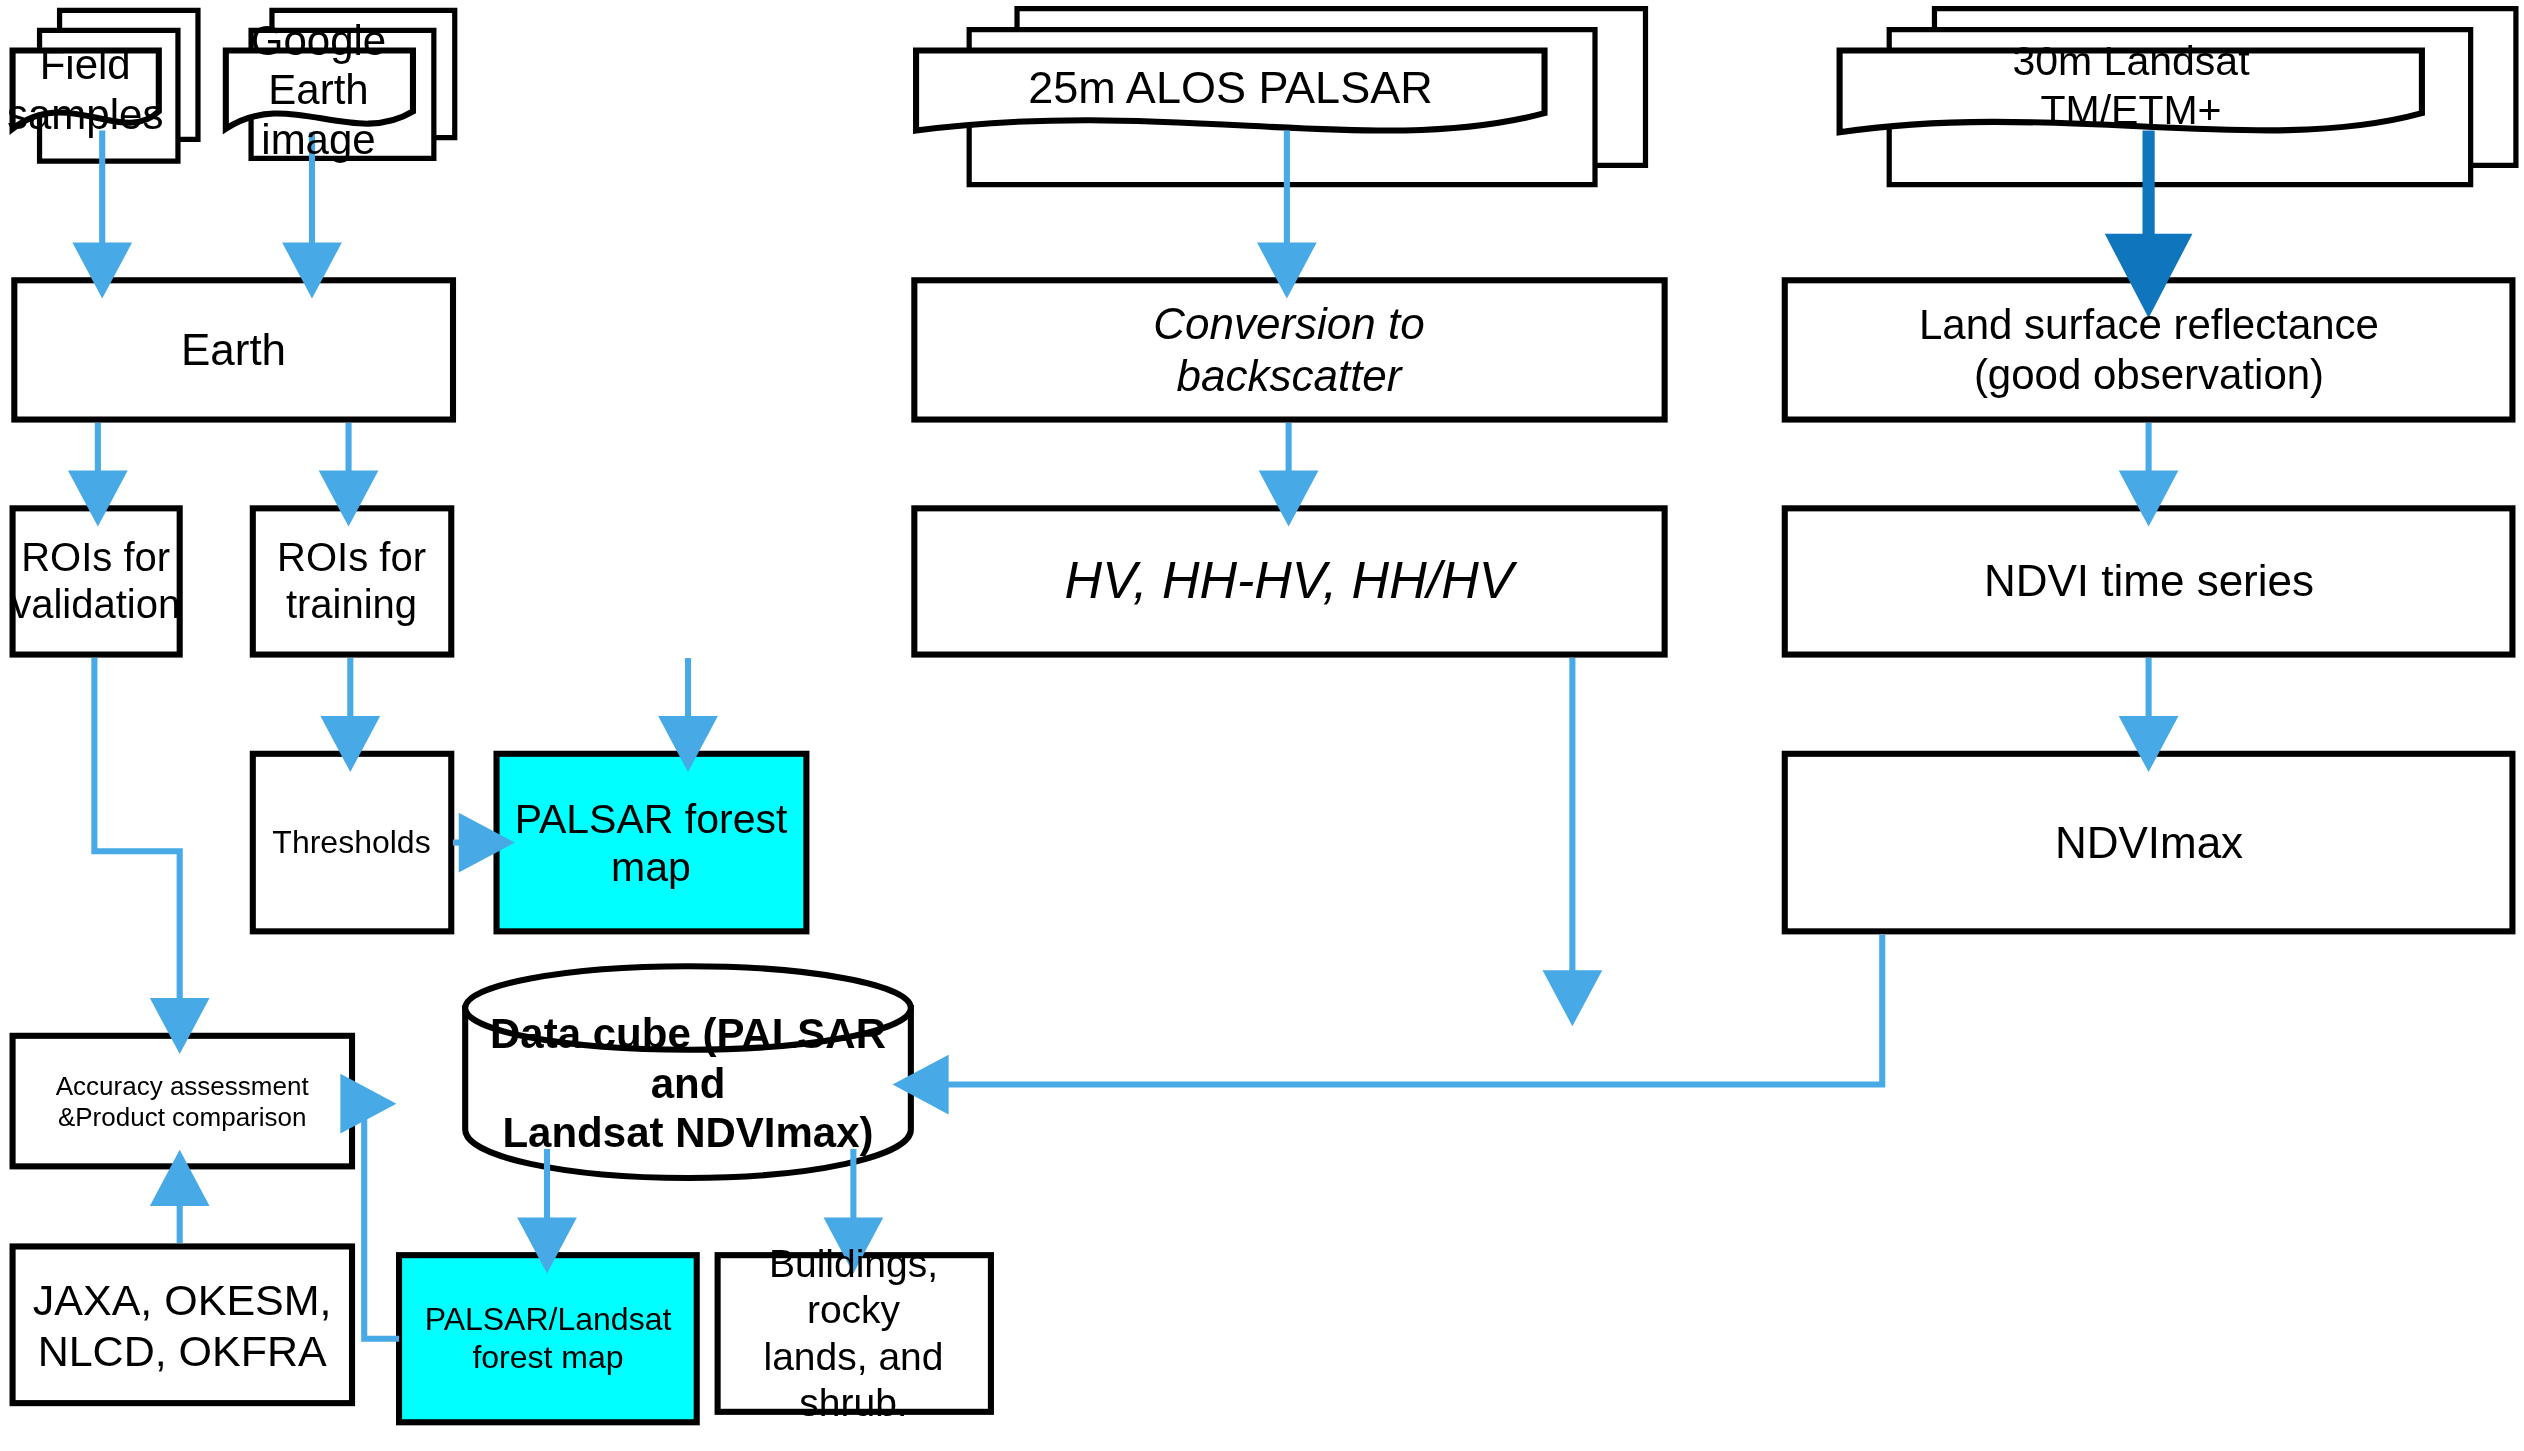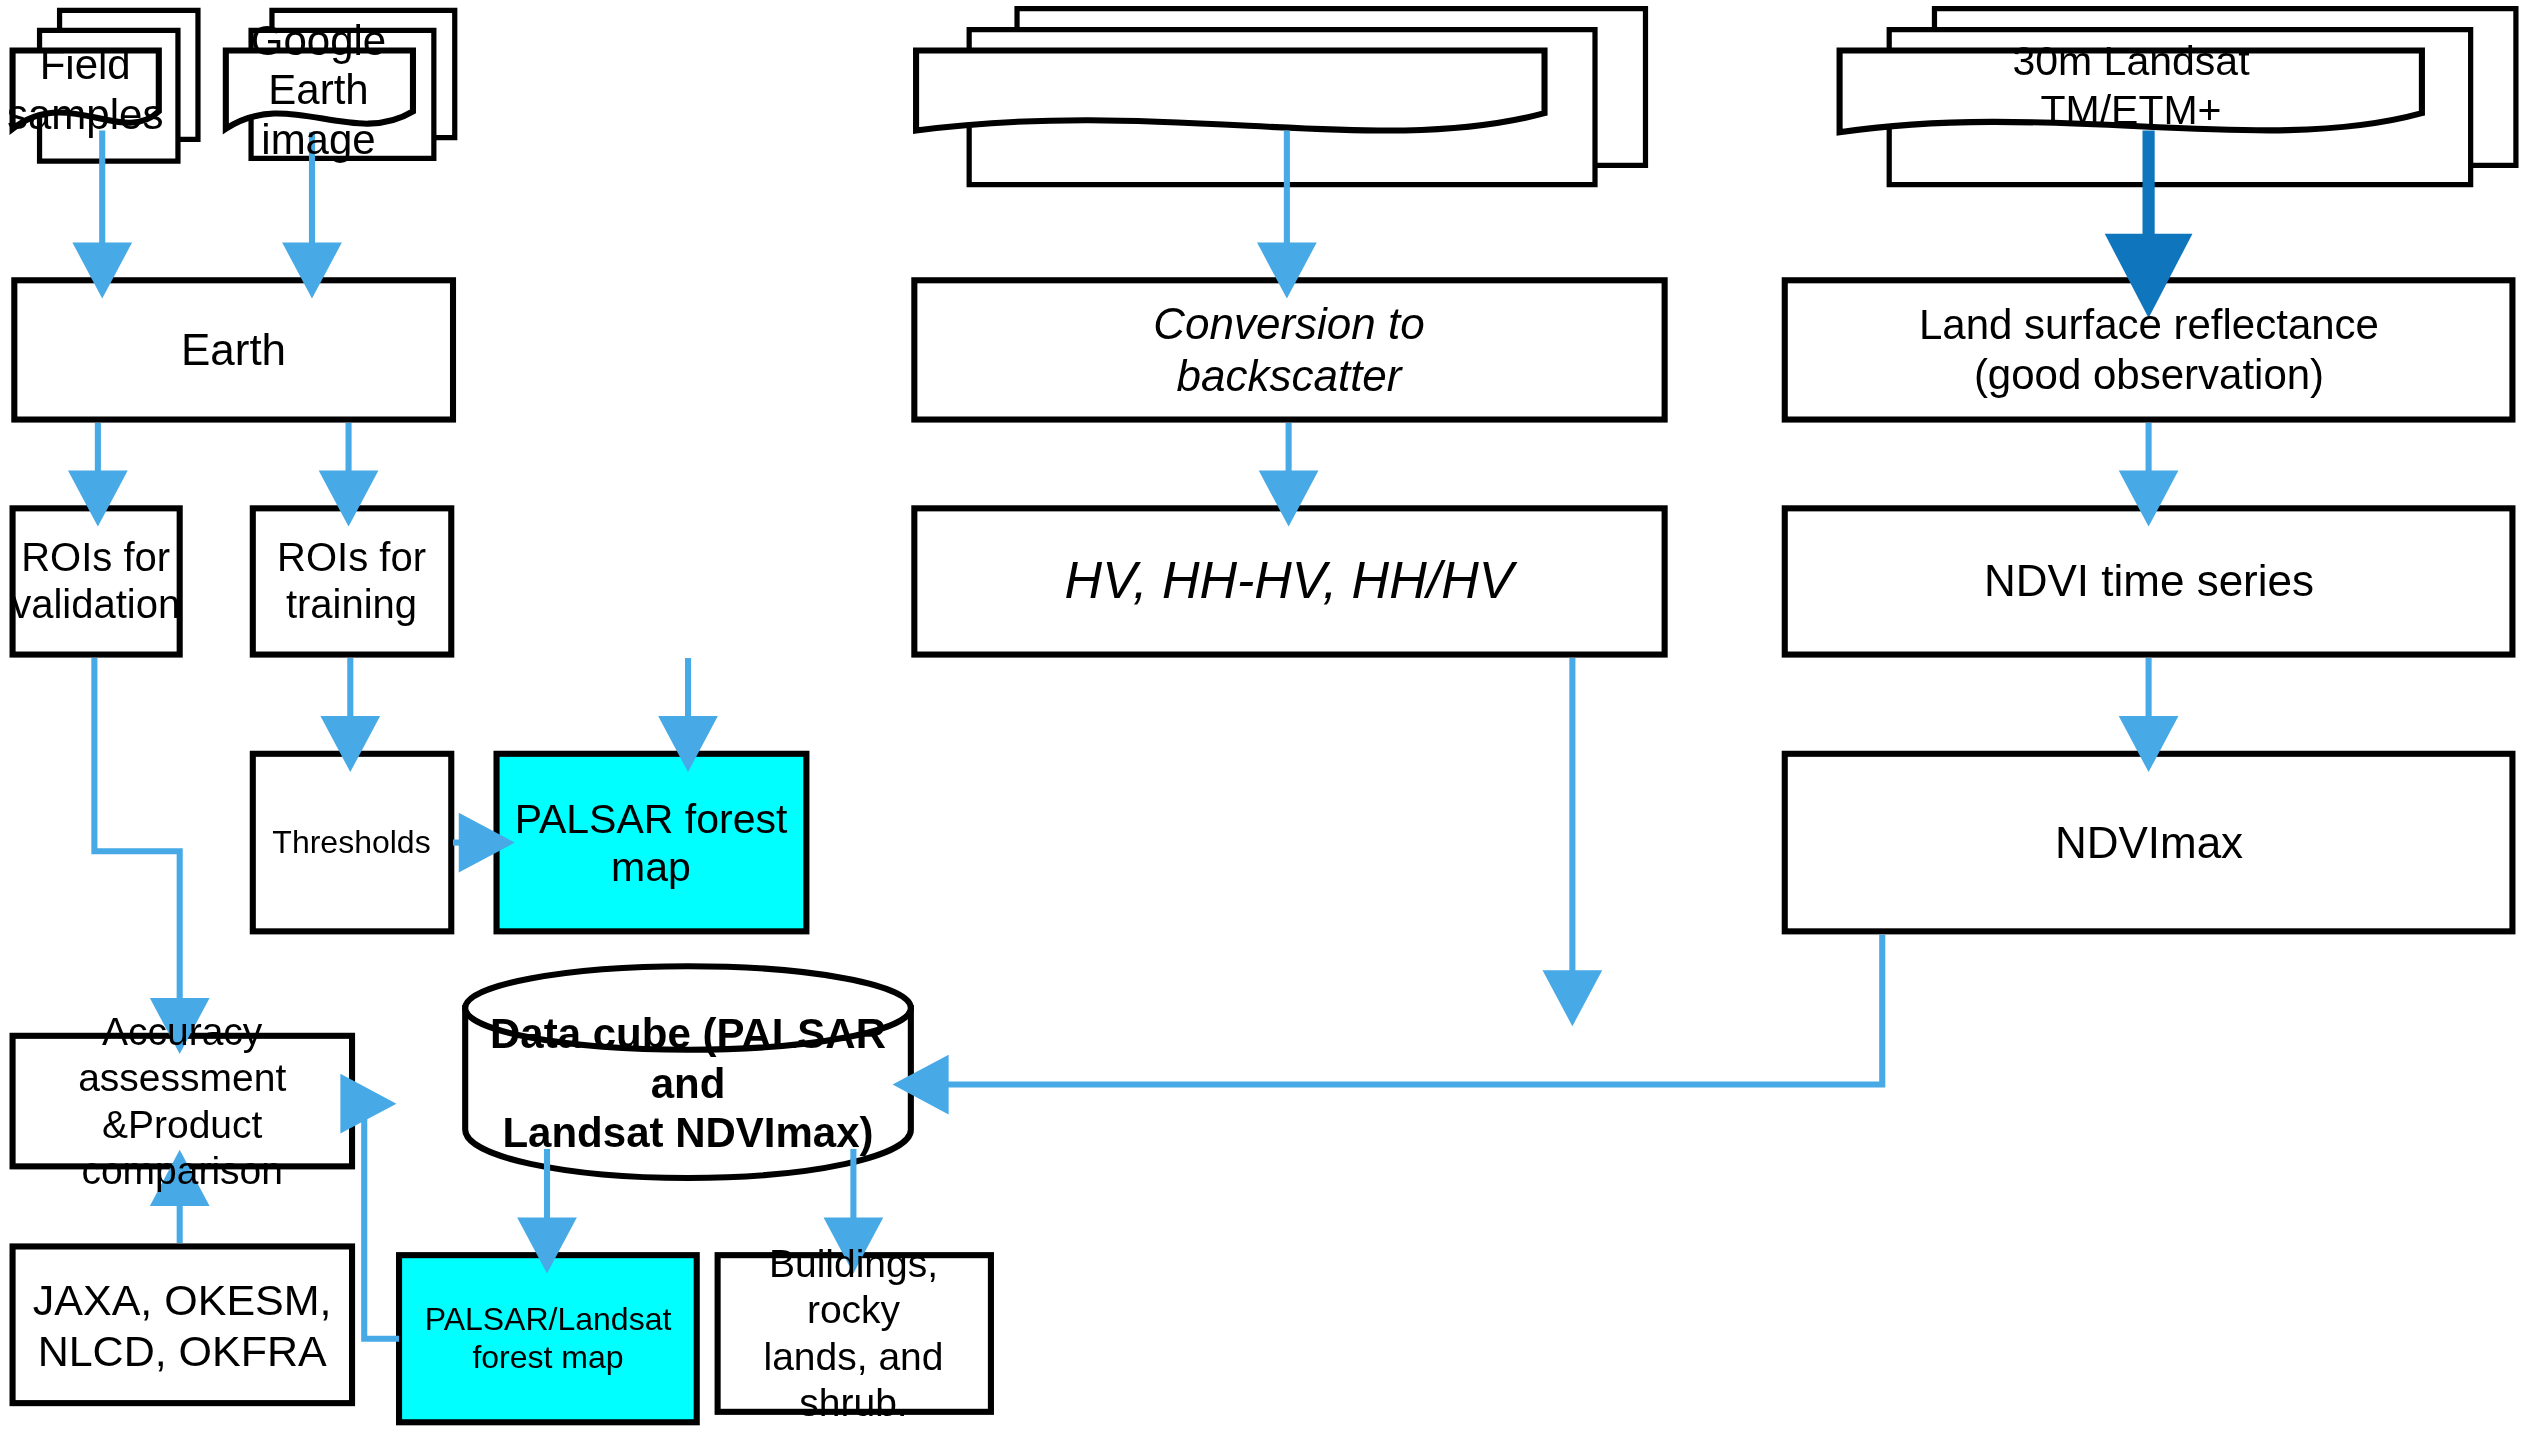--- a/index.html
+++ b/index.html
@@ -92,20 +92,21 @@
       <path d="M458,1538 H418 V1268 H420"></path>
     </g>
 
     <path d="M2468,150 V312" fill="none" stroke="#0F76BE" stroke-width="14" marker-end="url(#ahD)"></path>
   </svg>
 
   <div class="boxtext" style="left:12.2px;top:50px;width:146px;height:80px;font-size:42px;">Field<br>samples</div>
 
   <div class="boxtext" style="left:225px;top:50px;width:187px;height:80px;font-size:42px;">Google<br>Earth image</div>
 
+  <div class="boxtext" style="left:916px;top:50px;width:629px;height:75px;font-size:45px;">25m ALOS PALSAR</div>
 
   <div class="boxtext" style="left:1840px;top:42px;width:582px;height:87px;font-size:41px;">30m Landsat<br>TM/ETM+</div>
 
   <div class="boxtext" style="left:14px;top:280px;width:439px;height:139px;font-size:44px;">Earth</div>
 
   <div class="boxtext" style="left:914px;top:280px;width:750px;height:139px;font-size:44px;font-style:italic;">Conversion to<br>backscatter</div>
 
   <div class="boxtext" style="left:1785px;top:280px;width:728px;height:139px;font-size:42px;">Land surface reflectance<br>(good observation)</div>
 
   <div class="boxtext" style="left:12.2px;top:508px;width:167px;height:146px;font-size:40px;">ROIs for<br>validation</div>
@@ -115,21 +116,21 @@
   <div class="boxtext" style="left:914px;top:508px;width:750px;height:146px;font-size:52px;font-style:italic;">HV, HH-HV, HH/HV</div>
 
   <div class="boxtext" style="left:1785px;top:508px;width:728px;height:146px;font-size:44px;">NDVI time series</div>
 
   <div class="boxtext" style="left:252px;top:754px;width:199px;height:178px;font-size:32px;">Thresholds</div>
 
   <div class="boxtext" style="left:496px;top:754px;width:310px;height:178px;font-size:41px;">PALSAR forest map</div>
 
   <div class="boxtext" style="left:1785px;top:754px;width:728px;height:178px;font-size:44px;">NDVImax</div>
 
-  <div class="boxtext" style="left:12.2px;top:1036px;width:340px;height:131px;font-size:39px;text-align:center;">Accuracy assessment<br>&amp;Product comparison</div>
+  <div class="boxtext" style="left:12.2px;top:1036px;width:340px;height:131px;font-size:26px;text-align:center;">Accuracy assessment<br>&amp;Product comparison</div>
 
   <div class="boxtext" style="left:465px;top:1027px;width:446px;height:113px;font-size:42px;font-weight:bold;">Data cube (PALSAR and<br>Landsat NDVImax)</div>
 
   <div class="boxtext" style="left:12.2px;top:1247px;width:340px;height:157px;font-size:43px;">JAXA, OKESM,<br>NLCD, OKFRA</div>
 
   <div class="boxtext" style="left:399px;top:1255px;width:298px;height:167px;font-size:32px;">PALSAR/Landsat<br>forest map</div>
 
   <div class="boxtext" style="left:717px;top:1255px;width:273px;height:157px;font-size:39px;">Buildings, rocky<br>lands, and shrub.</div>
 
 </div>

